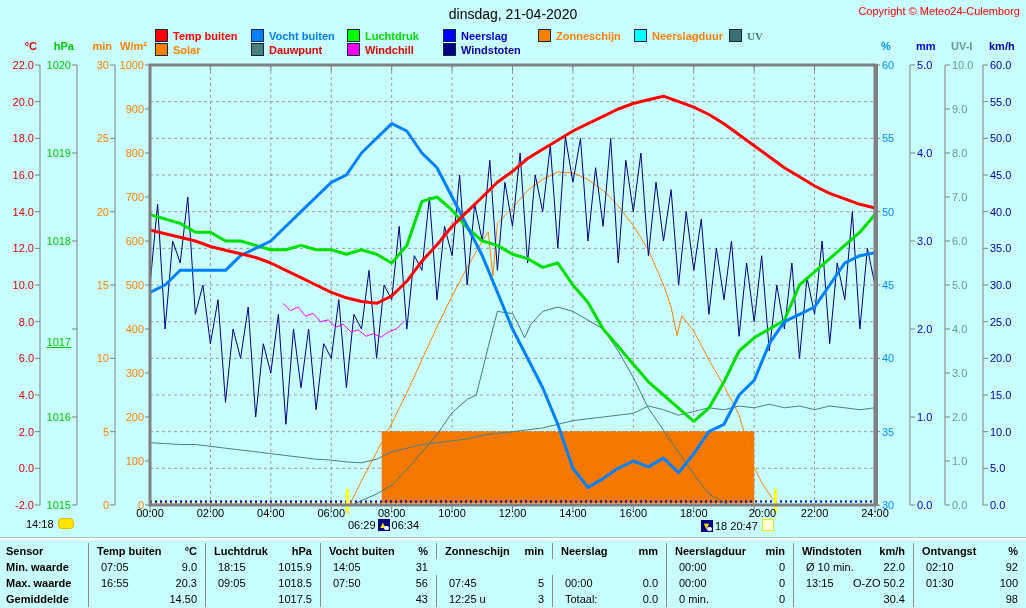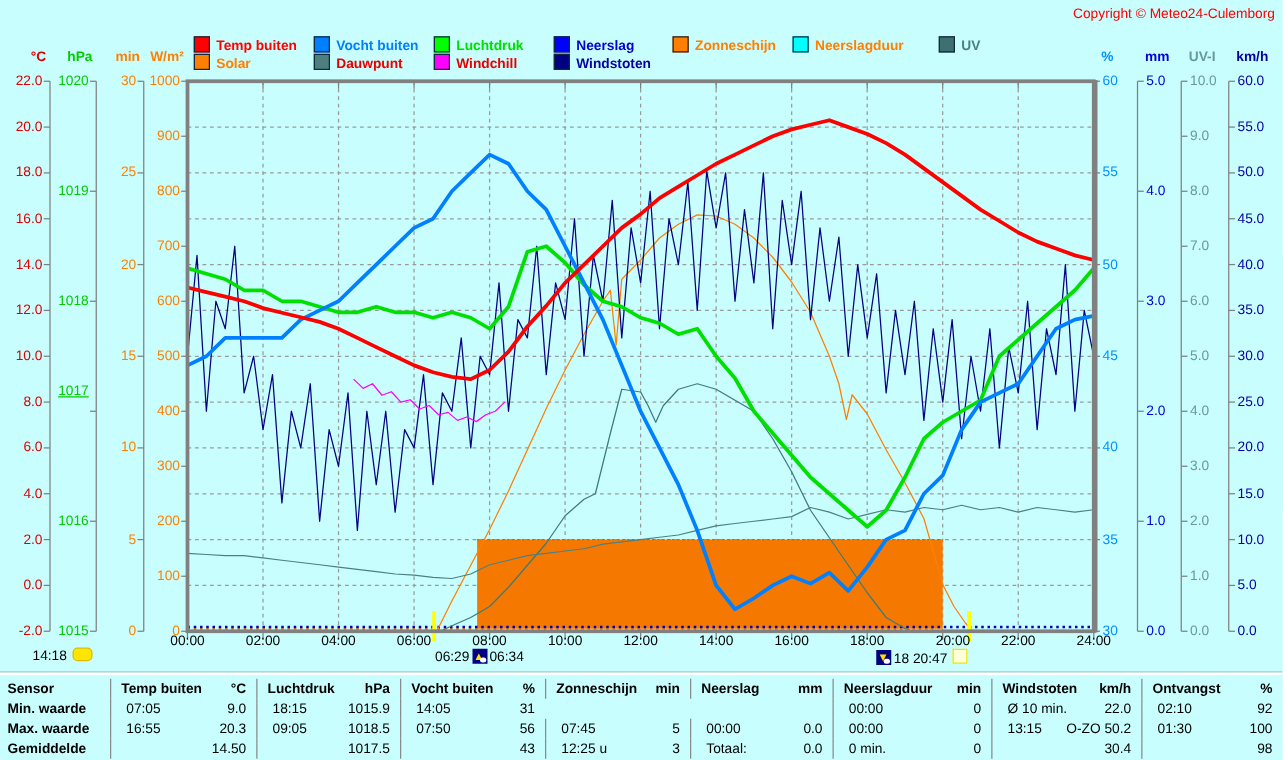--- a/index.html
+++ b/index.html
@@ -27,30 +27,31 @@
   .divider{position:absolute;left:0;width:100%;height:2px;background:#ffffff;border-top:1px solid #9fc9c9;}
   .tbl-cell{position:absolute;font-size:11px;line-height:16px;color:#000;display:flex;
             justify-content:space-between;box-sizing:border-box;}
   .tbl-sep{border-left:1px solid #8a8a8a;}
   .bold{font-weight:bold;}
 </style>
 </head>
 <body>
 
 <div class="page">
+  <div class="title">dinsdag, 21-04-2020</div>
   <div class="copyright">Copyright © Meteo24-Culemborg</div>
 
   <div id="legend">
       <div class="legend-item" style="left:155px;top:29px;"><span class="legend-box" style="background: rgb(255, 0, 0);"></span><span class="legend-label" style="color: rgb(255, 0, 0);">Temp buiten</span></div>
       <div class="legend-item" style="left:251px;top:29px;"><span class="legend-box" style="background: rgb(0, 128, 255);"></span><span class="legend-label" style="color: rgb(0, 128, 255);">Vocht buiten</span></div>
       <div class="legend-item" style="left:347px;top:29px;"><span class="legend-box" style="background: rgb(0, 255, 0);"></span><span class="legend-label" style="color: rgb(0, 221, 0);">Luchtdruk</span></div>
       <div class="legend-item" style="left:443px;top:29px;"><span class="legend-box" style="background: rgb(0, 0, 255);"></span><span class="legend-label" style="color: rgb(0, 0, 204);">Neerslag</span></div>
       <div class="legend-item" style="left:538px;top:29px;"><span class="legend-box" style="background: rgb(255, 128, 0);"></span><span class="legend-label" style="color: rgb(255, 128, 0);">Zonneschijn</span></div>
       <div class="legend-item" style="left:634px;top:29px;"><span class="legend-box" style="background: rgb(0, 255, 255);"></span><span class="legend-label" style="color: rgb(255, 128, 0);">Neerslagduur</span></div>
-      <div class="legend-item" style="left:751px;top:29px;"><span class="legend-box" style="background: rgb(61, 112, 112);"></span><span class="legend-label" style="color: rgb(77, 128, 128);">UV</span></div>
+      <div class="legend-item" style="left:729px;top:29px;font-family:Liberation Serif, serif;"><span class="legend-box" style="background: rgb(61, 112, 112);"></span><span class="legend-label" style="color: rgb(77, 128, 128);">UV</span></div>
       <div class="legend-item" style="left:155px;top:43px;"><span class="legend-box" style="background: rgb(255, 128, 0);"></span><span class="legend-label" style="color: rgb(255, 128, 0);">Solar</span></div>
       <div class="legend-item" style="left:251px;top:43px;"><span class="legend-box" style="background: rgb(77, 127, 127);"></span><span class="legend-label" style="color: rgb(232, 0, 0);">Dauwpunt</span></div>
       <div class="legend-item" style="left:347px;top:43px;"><span class="legend-box" style="background: rgb(255, 0, 255);"></span><span class="legend-label" style="color: rgb(232, 0, 0);">Windchill</span></div>
       <div class="legend-item" style="left:443px;top:43px;"><span class="legend-box" style="background: rgb(0, 0, 128);"></span><span class="legend-label" style="color: rgb(0, 0, 160);">Windstoten</span></div>
     </div>
   <div id="axes">
       <div class="axunit" style="position:absolute;right:989px;top:40px;color:#dd0000;font-weight:bold;">°C</div>
       <div class="axnum" style="position:absolute;right:992px;top:59px;color:#dd0000;">22.0</div>
       <div class="axnum" style="position:absolute;right:992px;top:95.66666666666669px;color:#dd0000;">20.0</div>
       <div class="axnum" style="position:absolute;right:992px;top:132.33333333333331px;color:#dd0000;">18.0</div>
@@ -61,21 +62,21 @@
       <div class="axnum" style="position:absolute;right:992px;top:315.66666666666663px;color:#dd0000;">8.0</div>
       <div class="axnum" style="position:absolute;right:992px;top:352.33333333333337px;color:#dd0000;">6.0</div>
       <div class="axnum" style="position:absolute;right:992px;top:389px;color:#dd0000;">4.0</div>
       <div class="axnum" style="position:absolute;right:992px;top:425.6666666666667px;color:#dd0000;">2.0</div>
       <div class="axnum" style="position:absolute;right:992px;top:462.3333333333333px;color:#dd0000;">0.0</div>
       <div class="axnum" style="position:absolute;right:992px;top:499px;color:#dd0000;">-2.0</div>
       <div class="axunit" style="position:absolute;right:952px;top:40px;color:#00cc00;font-weight:bold;">hPa</div>
       <div class="axnum" style="position:absolute;right:955px;top:59px;color:#00cc00;">1020</div>
       <div class="axnum" style="position:absolute;right:955px;top:147px;color:#00cc00;">1019</div>
       <div class="axnum" style="position:absolute;right:955px;top:235px;color:#00cc00;">1018</div>
-      <div class="axnum" style="position:absolute;right:955px;top:307px;color:#00cc00;text-decoration:underline;">1017</div>
+      <div class="axnum" style="position:absolute;right:955px;top:336px;color:#00cc00;text-decoration:underline;">1017</div>
       <div class="axnum" style="position:absolute;right:955px;top:411px;color:#00cc00;">1016</div>
       <div class="axnum" style="position:absolute;right:955px;top:499px;color:#00cc00;">1015</div>
       <div class="axunit" style="position:absolute;right:914px;top:40px;color:#ff8000;font-weight:bold;">min</div>
       <div class="axnum" style="position:absolute;right:917px;top:59px;color:#ff8000;">30</div>
       <div class="axnum" style="position:absolute;right:917px;top:132.33333333333331px;color:#ff8000;">25</div>
       <div class="axnum" style="position:absolute;right:917px;top:205.66666666666669px;color:#ff8000;">20</div>
       <div class="axnum" style="position:absolute;right:917px;top:279px;color:#ff8000;">15</div>
       <div class="axnum" style="position:absolute;right:917px;top:352.33333333333337px;color:#ff8000;">10</div>
       <div class="axnum" style="position:absolute;right:917px;top:425.6666666666667px;color:#ff8000;">5</div>
       <div class="axnum" style="position:absolute;right:917px;top:499px;color:#ff8000;">0</div>

